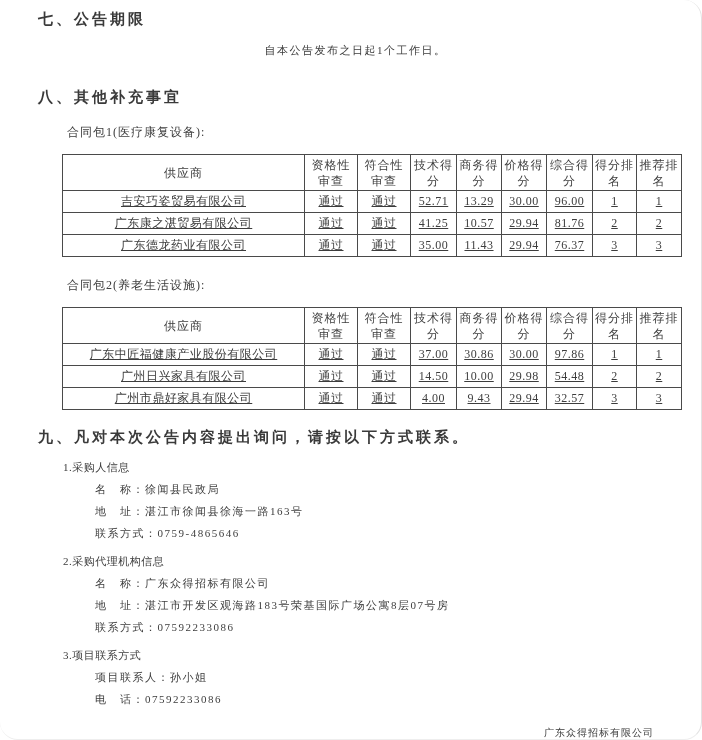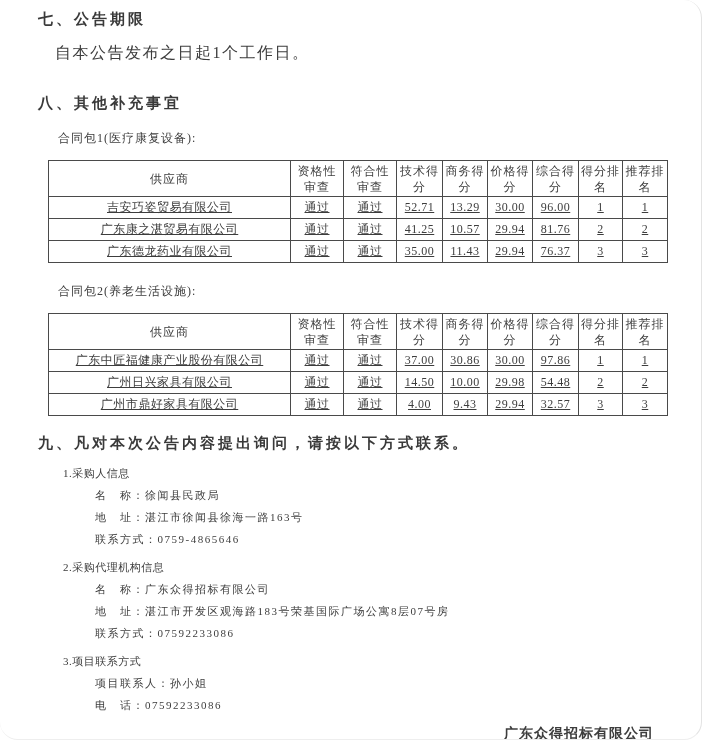--- a/index.html
+++ b/index.html
@@ -21,34 +21,35 @@
     font-size: 15px;
     font-weight: bold;
     letter-spacing: 3px;
     color: #3a3a3a;
     margin: 0;
   }
   .h7 { margin-top: 2px; }
   .h8 { margin-top: 30px; }
   .h9 { margin-top: 18px; }
   .body-line {
-    font-size: 16px;
+    font-size: 11px;
     letter-spacing: 1.5px;
     margin: 14px 0 0 17px;
+    text-align: center;
   }
   .pkg-label {
     font-size: 12px;
     letter-spacing: 1px;
-    margin: 17px 0 0 20px;
+    margin: 17px 0 0 29px;
   }
   table.eval {
     border-collapse: collapse;
     table-layout: fixed;
     width: 619px;
-    margin: 13px 0 0 10px;
+    margin: 13px 0 0 24px;
   }
   table.eval th, table.eval td {
     border: 1px solid #4a4a4a;
     font-weight: normal;
     font-size: 12px;
     text-align: center;
     vertical-align: middle;
     padding: 1px 2px;
     box-sizing: border-box;
     overflow: hidden;
@@ -73,24 +74,23 @@
     font-size: 11px;
     letter-spacing: 1.5px;
     line-height: 15px;
     margin: 7px 0 0 57px;
   }
   .footer {
     text-align: right;
     padding-right: 2px;
   }
   .footer-line {
-    font-size: 14px;
+    font-size: 10px;
     letter-spacing: 1px;
-    margin-top: 12px;
-    font-weight: bold;
+    margin-top: 19px;
   }
 </style>
 </head>
 <body>
 
 <div class="page">
 
   <p class="sec-heading h7">七、公告期限</p>
   <p class="body-line">自本公告发布之日起1个工作日。</p>
 

